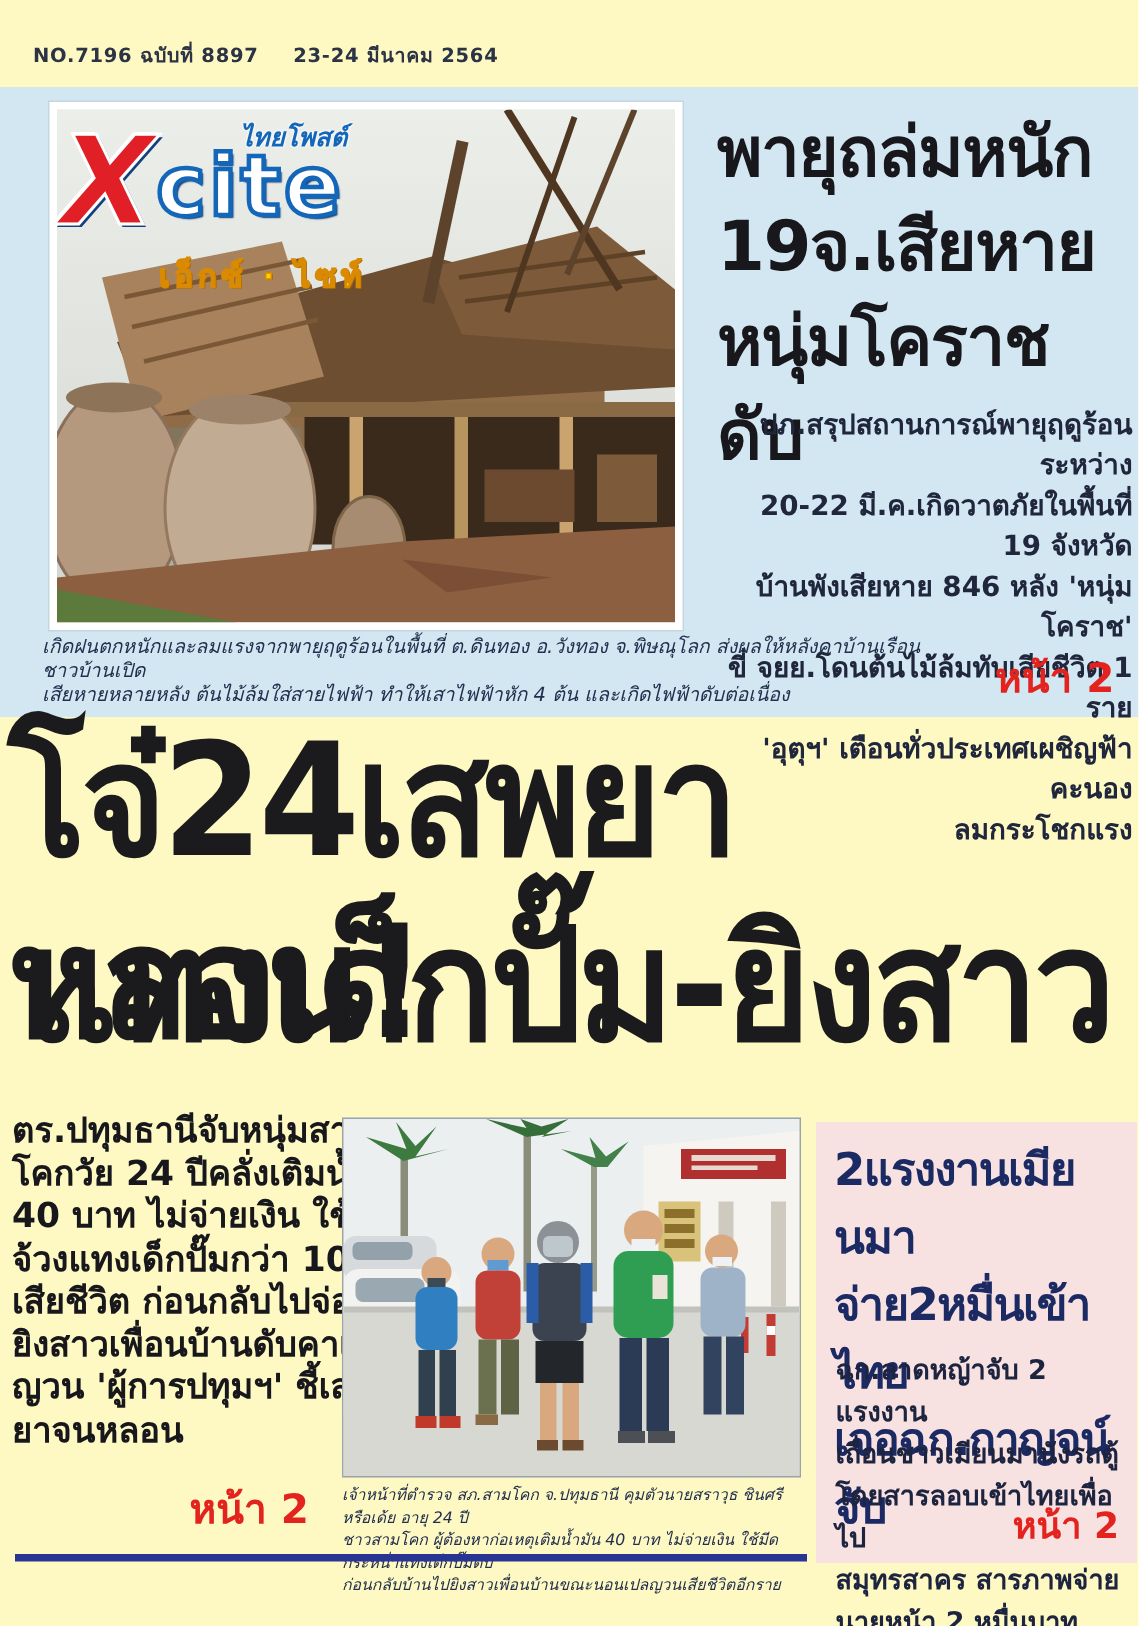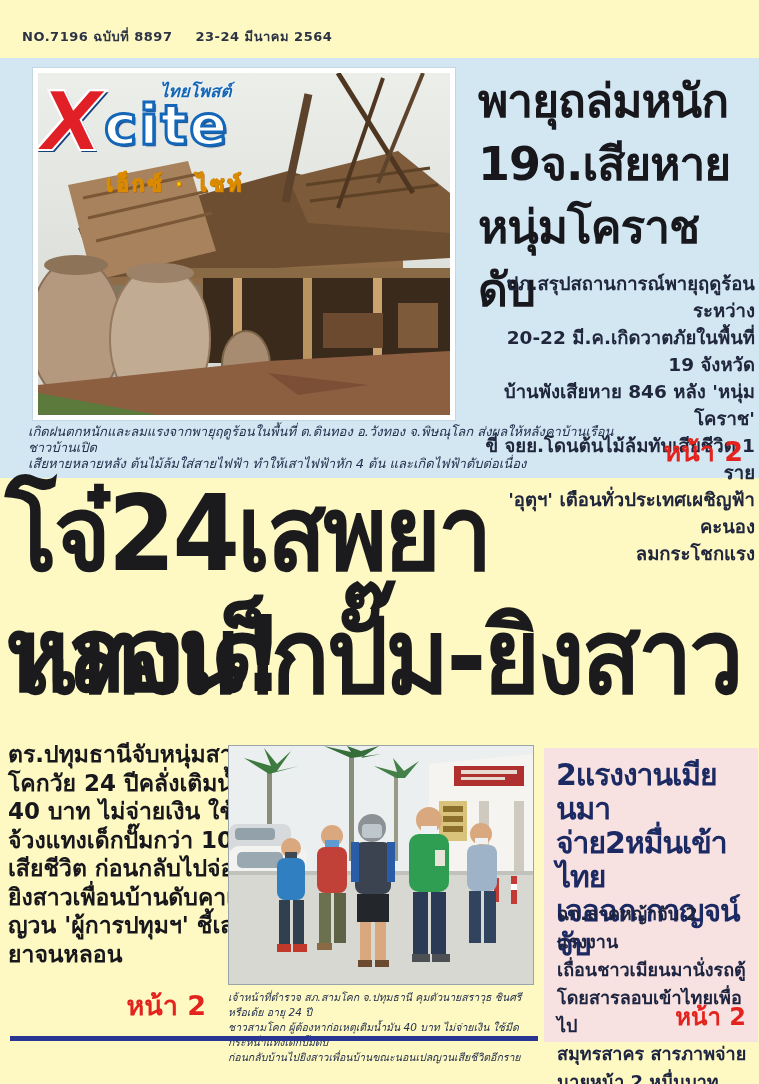--- a/index.html
+++ b/index.html
@@ -60,21 +60,21 @@
   .arrest-frame{left:228px;top:745px;width:306px;height:240px;background:#e9ecee;
                 border:1px solid #9aa3a8;box-sizing:border-box;overflow:hidden;position:absolute;}
   .arrest-caption{left:228px;top:990px;width:308px;font-size:10.5px;line-height:15px;
                   font-style:italic;color:#23304d;}
 
   
   .navy-rule{left:10px;top:1036px;width:528px;height:5px;background:#283593;}
 
   
   .migrant-panel{left:544px;top:748px;width:214px;height:294px;background:#f8e1e1;box-sizing:border-box;}
-  .migrant-headline{left:12px;top:10px;width:196px;font-size:30px;line-height:34px;
+  .migrant-headline{left:12px;top:10px;width:196px;font-size:30px;line-height:45px;
                     font-weight:900;color:#1b2a63;letter-spacing:-1px;}
   .migrant-body{left:13px;top:152px;width:194px;font-size:18px;line-height:28px;
                 font-weight:600;color:#1d2440;}
   .migrant-pageref{right:12px;bottom:6px;font-size:24px;}
 </style>
 </head>
 <body>
 
 <div id="page">
 

